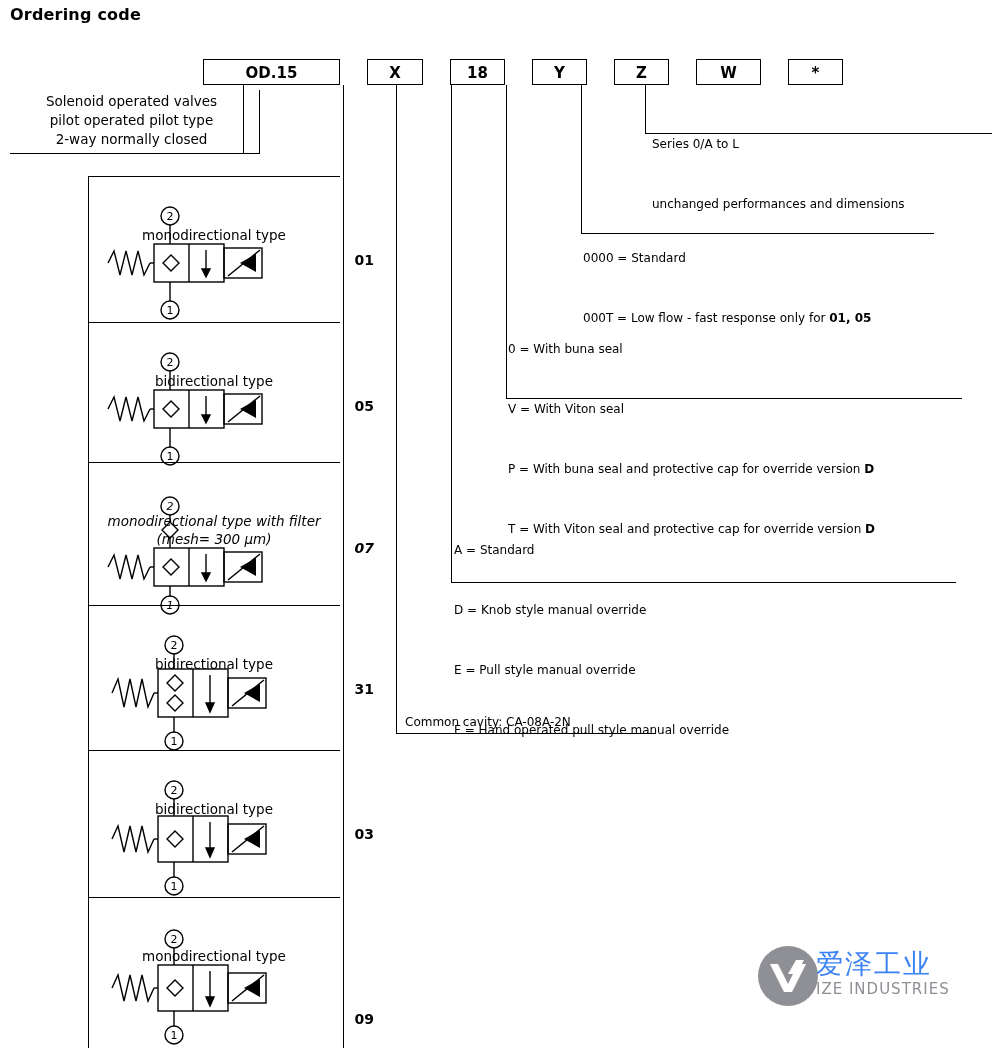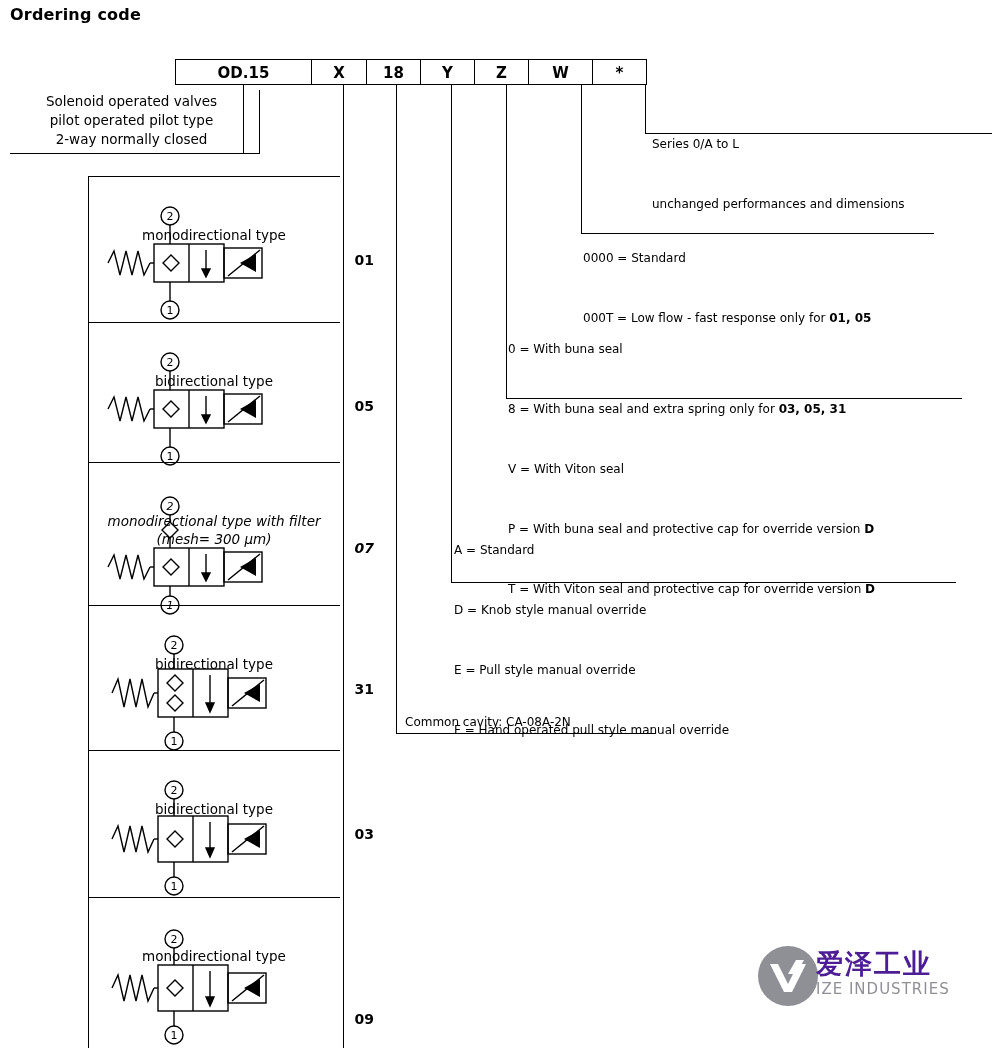--- a/index.html
+++ b/index.html
@@ -34,20 +34,21 @@
   .code-cell {
     border: 1px solid #000;
     height: 26px;
     line-height: 26px;
     text-align: center;
     font-size: 15px;
     font-weight: bold;
     box-sizing: border-box;
     margin-right: -1px;
     background: #fff;
+    margin-left: 28px;
   }
   .cc-od   { width: 137px; }
   .cc-x    { width: 56px; }
   .cc-18   { width: 55px; }
   .cc-y    { width: 55px; }
   .cc-z    { width: 55px; }
   .cc-w    { width: 65px; }
   .cc-star { width: 55px; }
 
   
@@ -96,21 +97,21 @@
   }
 
   
   #watermark { left: 756px; top: 938px; width: 236px; height: 80px; }
   #wm-text {
     position: absolute; left: 60px; top: 42px;
     font-size: 15px; color: #8f8f96; letter-spacing: 1px;
   }
   #wm-cn {
     position: absolute; left: 60px; top: 8px;
-    font-size: 27px; color: #4c1d95; font-weight: bold; letter-spacing: 2px;
+    font-size: 27px; color: #3b82f6; font-weight: normal; letter-spacing: 2px;
   }
 </style>
 </head>
 <body>
 
 <div class="abs" id="page-title">Ordering code</div>
 
 <div class="abs" id="code-row">
   <div class="code-cell cc-od">OD.15</div>
   <div class="code-cell cc-x">X</div>
@@ -148,21 +149,20 @@
 <div class="abs hline" style="left:645px; top:133px; width:347px;"></div>
 
 <div class="abs txt" style="left:583px; top:208px;">
   <div>0000 = Standard</div>
   <div><span>000T = Low flow - fast response only for </span><span class="b">01, 05</span></div>
 </div>
 <div class="abs hline" style="left:581px; top:233px; width:353px;"></div>
 
 <div class="abs txt" style="left:508px; top:299px;">
   <div><span>0 = With buna seal</span><span class="b"></span></div>
-  <div><span>8 = With buna seal and extra spring only for </span><span class="b">03, 05, 31</span></div>
   <div><span>V = With Viton seal</span><span class="b"></span></div>
   <div><span>P = With buna seal and protective cap for override version </span><span class="b">D</span></div>
   <div><span>T = With Viton seal and protective cap for override version </span><span class="b">D</span></div>
 </div>
 <div class="abs hline" style="left:506px; top:398px; width:456px;"></div>
 
 <div class="abs txt" style="left:454px; top:500px;">
   <div>A = Standard</div>
   <div>D = Knob style manual override</div>
   <div>E = Pull style manual override</div>

